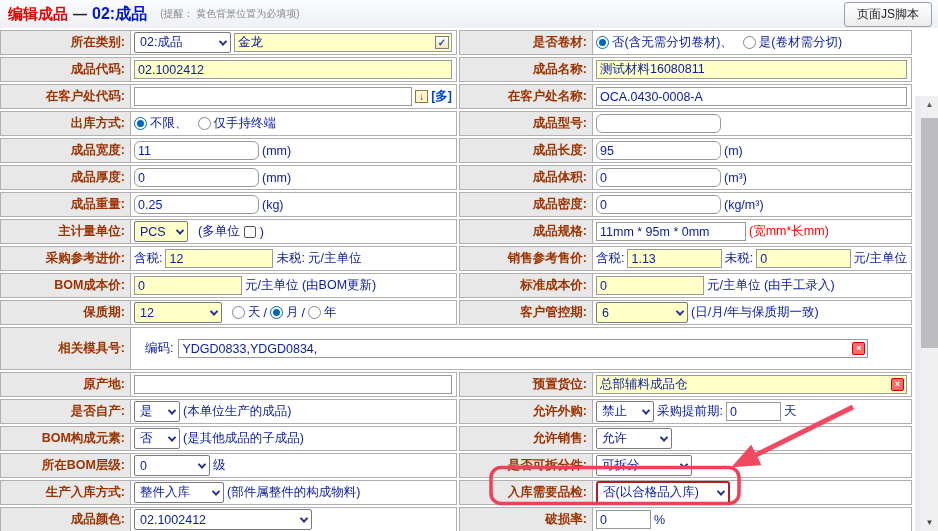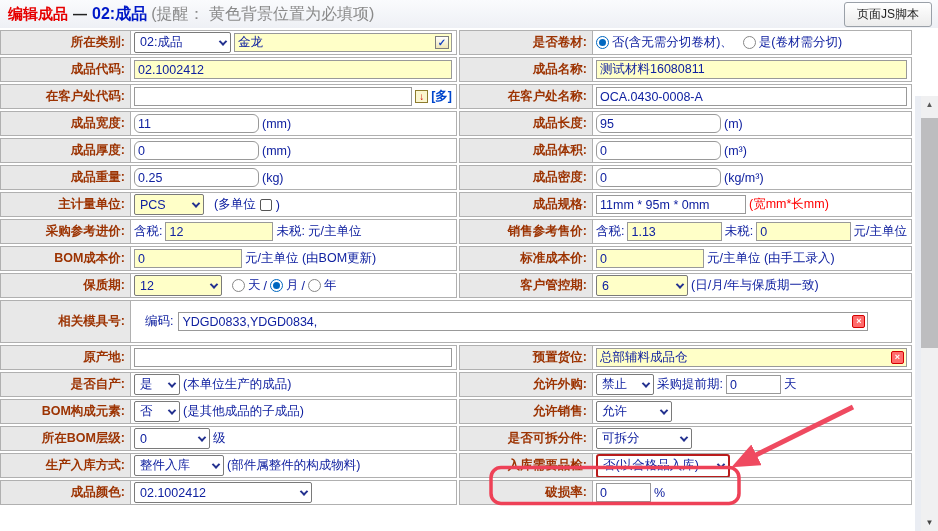--- a/index.html
+++ b/index.html
@@ -9,21 +9,21 @@
     font-family: "Liberation Sans", sans-serif; font-size: 12.5px; background: #fff;
   }
   
   .titlebar {
     height: 28px; display: flex; align-items: center; padding: 0 6px 0 8px;
     background: linear-gradient(#fafbfd, #eef0f5);
   }
   .t-red  { color:#e60000; font-weight:bold; font-size:15px; }
   .t-dash { color:#222; font-weight:bold; margin:0 5px; font-size:14px; }
   .t-blue { color:#0018c8; font-weight:bold; font-size:16px; }
-  .t-hint { color:#8a8a8a; font-size:16px; margin-left:4px; }
+  .t-hint { color:#8a8a8a; font-size:10px; margin-left:13px; }
   .js-btn {
     margin-left:auto; font:12px "Liberation Sans",sans-serif; color:#222;
     border:1px solid #9aa0a8; border-radius:3px; background:linear-gradient(#ffffff,#ececec);
     padding:3px 12px; cursor:pointer;
   }
   
   .table { width: 912px; }
   .row { display:flex; margin-top:2px; height:25px; }
   .row.tall { height:43px; }
   .half { display:flex; }
@@ -171,20 +171,42 @@
       <div class="half hr">
         <div class="lbl">
             <span>在客户处名称:</span>
           </div>
         <div class="cnt">
             <input class="inp grow" value="OCA.0430-0008-A" style="">
           </div>
       </div>
     </div>
 
+    <div class="row">
+      <div class="half hl">
+        <div class="lbl">
+            <span>出库方式:</span>
+          </div>
+        <div class="cnt">
+          <span class="radio on"></span>
+          <span>不限、</span>
+          <span class="spacer4"></span>
+          <span class="radio"></span>
+          <span>仅手持终端</span>
+        </div>
+      </div>
+      <div class="half hr">
+        <div class="lbl">
+            <span>成品型号:</span>
+          </div>
+        <div class="cnt">
+            <input class="inp w125" value="" style="">
+          </div>
+      </div>
+    </div>
 
     <div class="row">
       <div class="half hl">
         <div class="lbl">
             <span>成品宽度:</span>
           </div>
         <div class="cnt">
           <input class="inp w125" value="11" style="">
           <span class="hint">(mm)</span>
         </div>
@@ -241,21 +263,21 @@
         </div>
       </div>
     </div>
 
     <div class="row">
       <div class="half hl">
         <div class="lbl">
             <span>主计量单位:</span>
           </div>
         <div class="cnt">
-          <div class="sel req" style="width:70px">
+          <div class="sel req" style="width:54px">
             <span>PCS</span>
               <i class="chev"></i>
           </div>
           <span class="spacer4"></span>
           <span class="hint">(多单位</span>
           <span class="chk"></span>
           <span class="hint">)</span>
         </div>
       </div>
       <div class="half hr">

